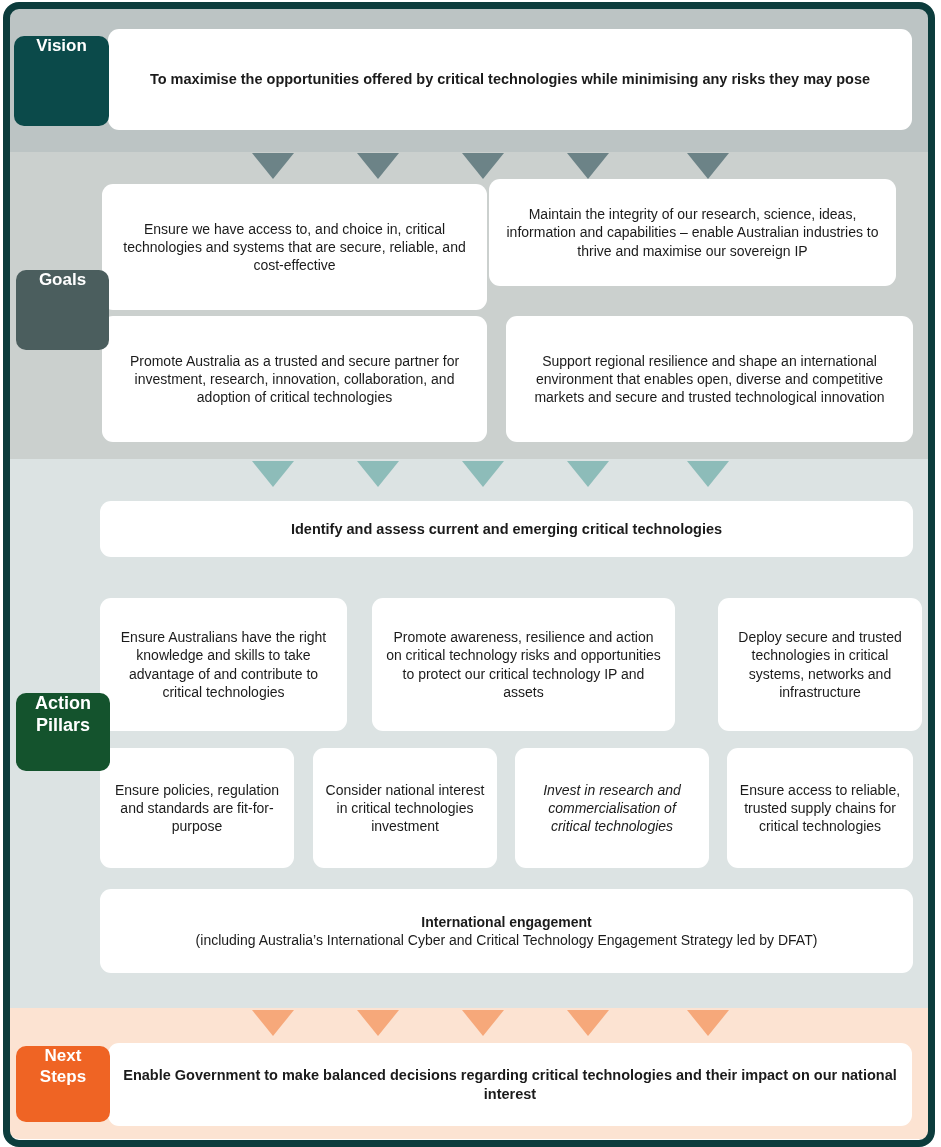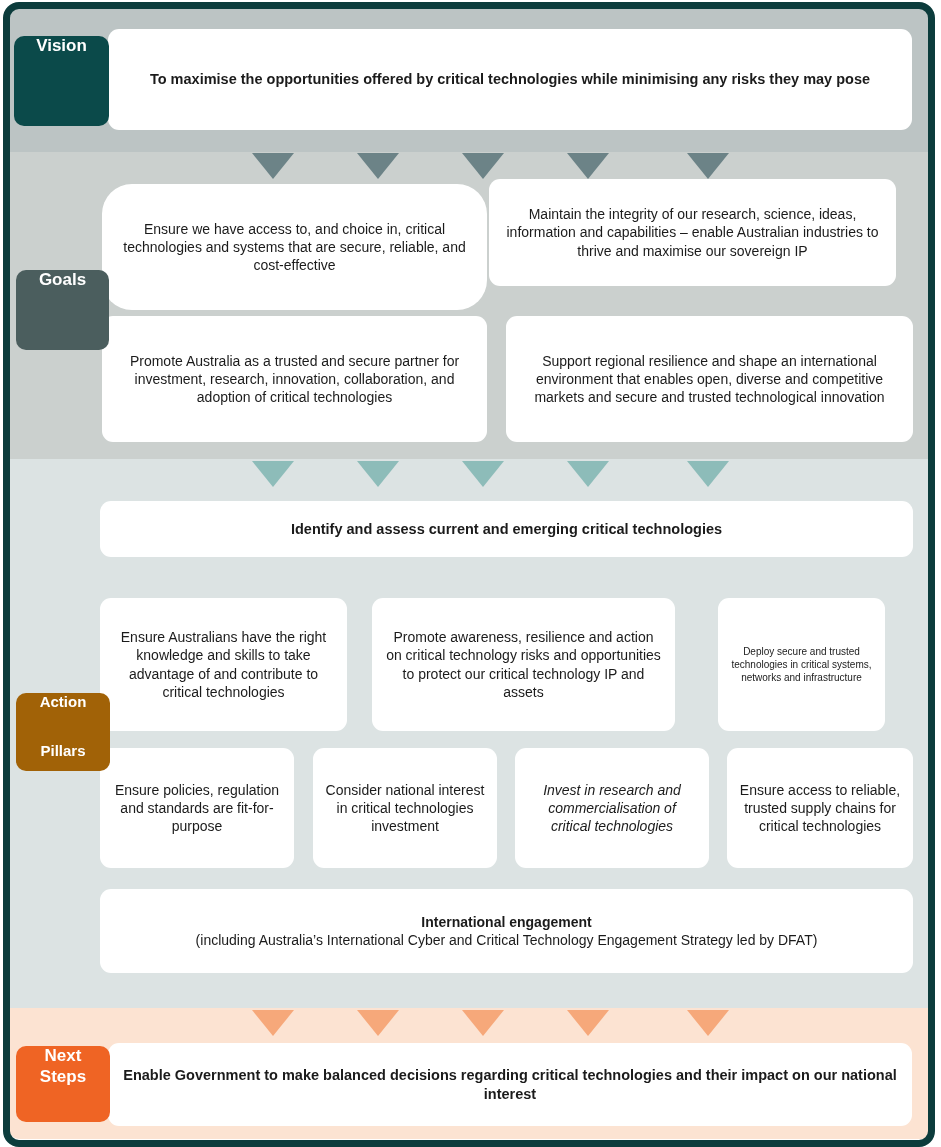--- a/index.html
+++ b/index.html
@@ -57,21 +57,21 @@
     display: flex;
     flex-direction: column;
     align-items: center;
     justify-content: flex-start;
     text-align: center;
     line-height: 1.22;
     z-index: 20;
   }
   .chip-vision  { left: 14px; top: 36px;   width: 95px;  height: 90px;  background: #0b4a4a; font-size: 17px; }
   .chip-goals   { left: 16px; top: 270px;  width: 93px;  height: 80px;  background: #4b5e5e; font-size: 17px; }
-  .chip-pillars { left: 16px; top: 693px;  width: 94px;  height: 78px;  background: #a16207; font-size: 15px; gap: 31px; }
+  .chip-pillars { left: 16px; top: 693px;  width: 94px;  height: 78px;  background: #14532d; font-size: 18px; }
   .chip-next    { left: 16px; top: 1046px; width: 94px;  height: 76px;  background: #ef6424; font-size: 17px; }
 
   
   .card {
     position: absolute;
     box-sizing: border-box;
     background: #ffffff;
     border-radius: 11px;
     display: flex;
     align-items: center;
@@ -79,30 +79,30 @@
     text-align: center;
     color: #1b1b1b;
     z-index: 10;
     padding: 24px 12px;
     line-height: 1.30;
   }
   .card-body { width: 100%; }
 
   .card-vision { left: 108px; top: 29px;  width: 804px; height: 101px; font-size: 14.5px; font-weight: bold; }
 
-  .card-g1 { left: 102px; top: 184px; width: 385px; height: 126px; font-size: 14px; border-radius: 30px; }
+  .card-g1 { left: 102px; top: 184px; width: 385px; height: 126px; font-size: 14px; }
   .card-g2 { left: 489px; top: 179px; width: 407px; height: 107px; font-size: 14px; }
   .card-g3 { left: 102px; top: 316px; width: 385px; height: 126px; font-size: 14px; }
   .card-g4 { left: 506px; top: 316px; width: 407px; height: 126px; font-size: 14px; }
 
   .card-identify { left: 100px; top: 501px; width: 813px; height: 56px; font-size: 14.5px; font-weight: bold; }
 
   .card-p1 { left: 100px; top: 598px; width: 247px; height: 133px; font-size: 14px; }
   .card-p2 { left: 372px; top: 598px; width: 303px; height: 133px; font-size: 14px; }
-  .card-p3 { left: 718px; top: 598px; width: 167px; height: 133px; font-size: 10px; }
+  .card-p3 { left: 718px; top: 598px; width: 204px; height: 133px; font-size: 14px; }
 
   .card-p4 { left: 100px; top: 748px; width: 194px; height: 120px; font-size: 14px; }
   .card-p5 { left: 313px; top: 748px; width: 184px; height: 120px; font-size: 14px; }
   .card-p6 { left: 515px; top: 748px; width: 194px; height: 120px; font-size: 14px; font-style: italic; }
   .card-p7 { left: 727px; top: 748px; width: 186px; height: 120px; font-size: 14px; }
 
   .card-intl { left: 100px; top: 889px; width: 813px; height: 84px; font-size: 14px; }
   .card-intl .lead { font-weight: bold; display: block; }
 
   .card-next { left: 108px; top: 1043px; width: 804px; height: 83px; font-size: 14.5px; font-weight: bold; }

